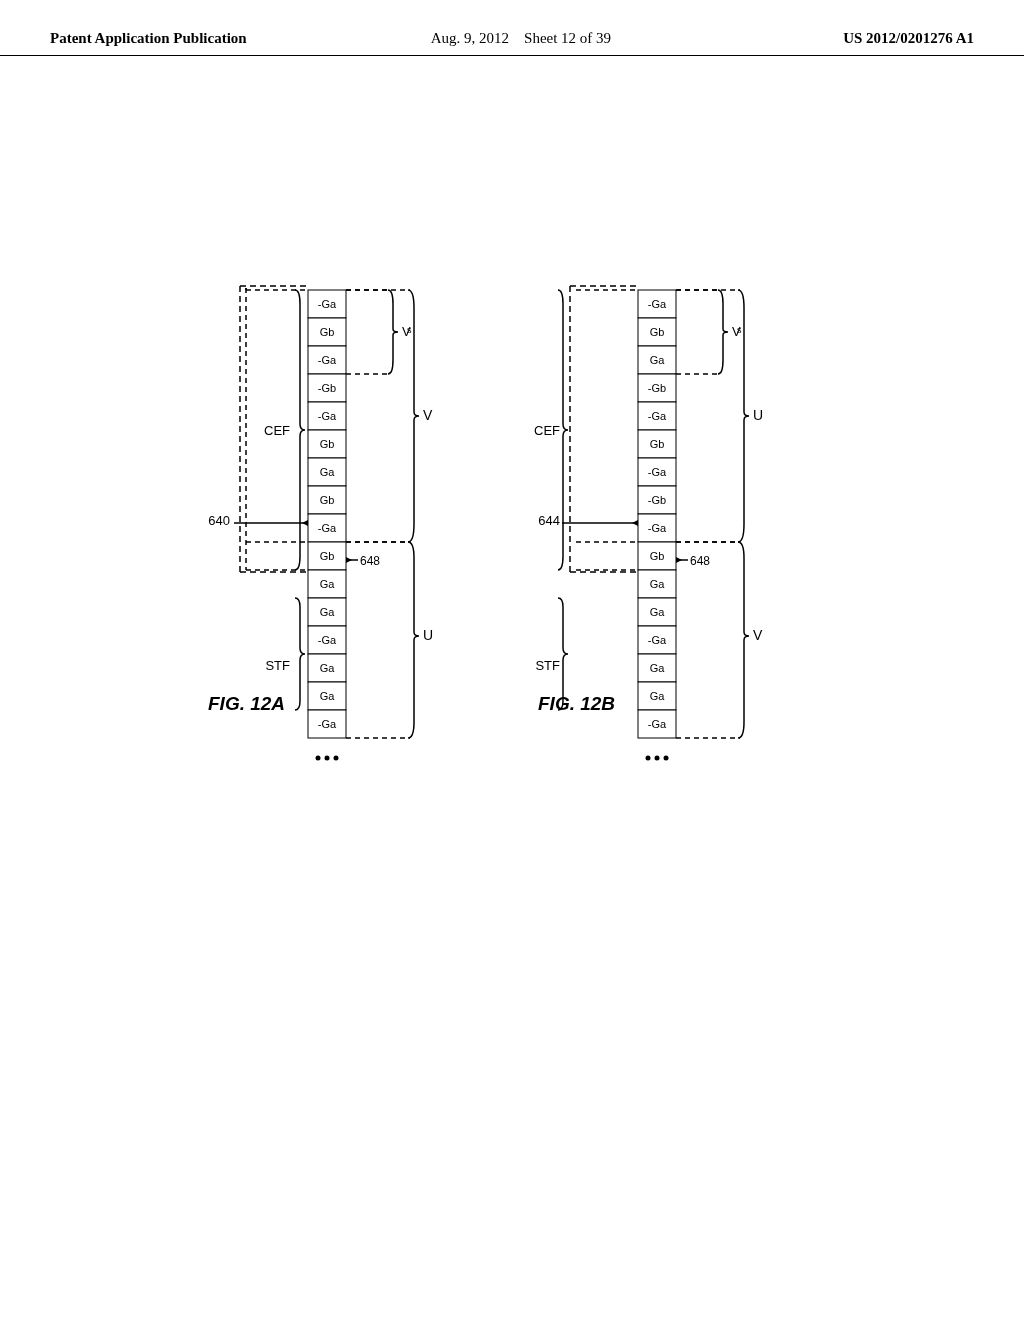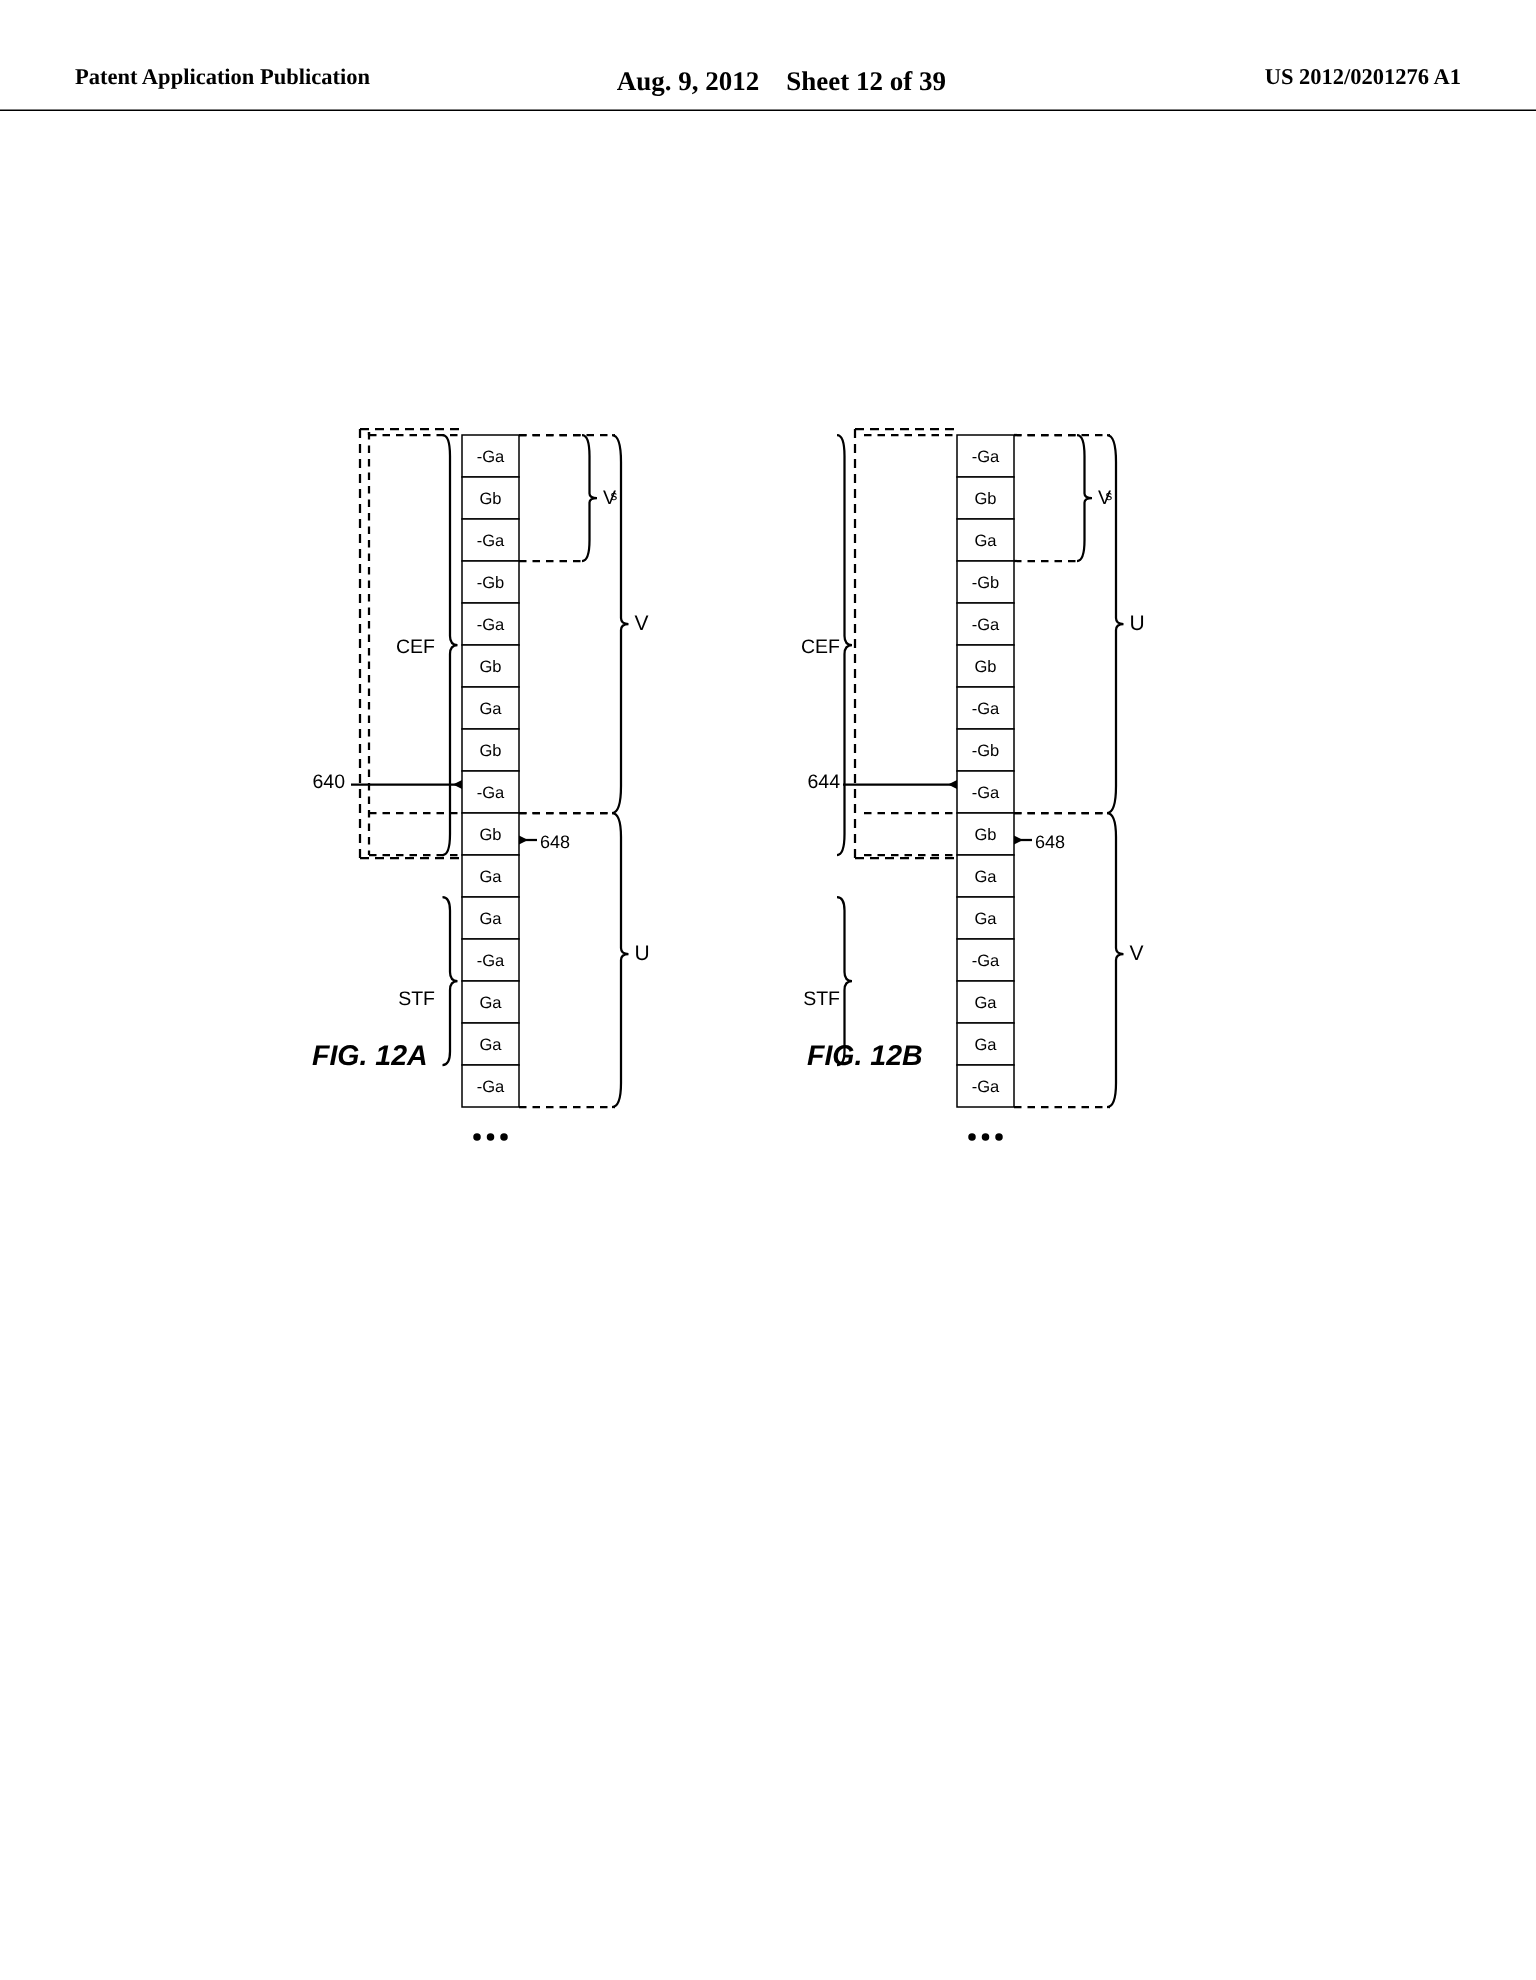--- a/index.html
+++ b/index.html
@@ -10,32 +10,31 @@
       font-family: 'Times New Roman', Times, serif;
       position: relative;
       overflow: hidden;
     }
 
     
     .header {
       display: flex;
       justify-content: space-between;
       align-items: flex-start;
-      padding: 44px 50px 0 50px;
+      padding: 30px 50px 0 50px;
       border-bottom: 1px solid #000;
       padding-bottom: 8px;
     }
     .header-left {
       font-size: 15px;
       font-weight: bold;
     }
     .header-center {
-      font-size: 18px;
+      font-size: 15px;
       text-align: right;
-      font-weight: bold;
     }
     .header-right {
       font-size: 15px;
       font-weight: bold;
       margin-left: 48px;
     }
 
     
     .diagram-container {
       position: absolute;

